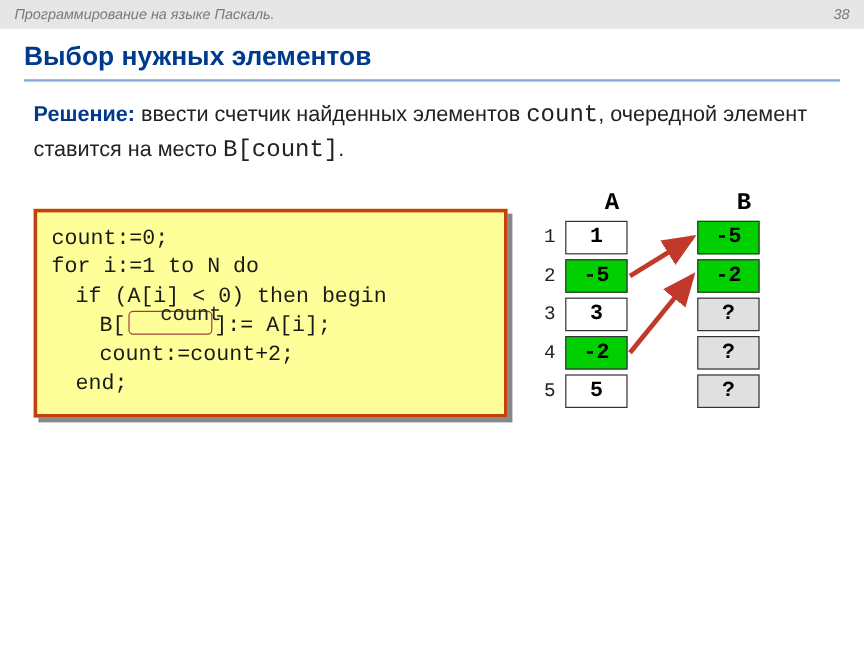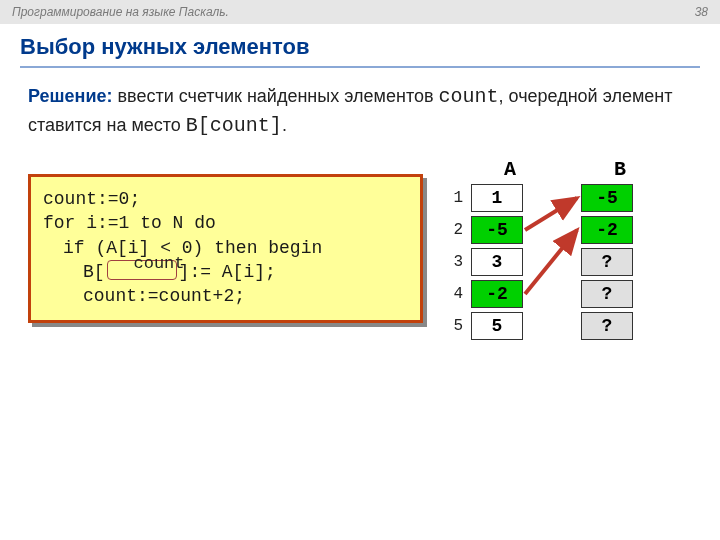--- a/index.html
+++ b/index.html
@@ -151,20 +151,21 @@
   <div class="code-wrap">
     <div class="code-shadow"></div>
     <div class="code-box">
       <span class="ln">count:=0;</span>
       <span class="ln">for i:=1 to N do</span>
       <span class="ln ind1">if (A[i] &lt; 0) then begin</span>
       <span class="ln">
         <span class="ind2" style="display:inline-block">B[</span><span class="blank-box"></span><span>]:= A[i];</span>
       </span>
       <span class="ln ind2">count:=count+2;</span>
+      <span class="ln ind1">end;</span>
       <div class="count-label">count</div>
     </div>
   </div>
 
   <div class="arrays">
     <div class="arr-labels">
       <span>A</span>
       <span>B</span>
     </div>
     <div id="array-rows">

